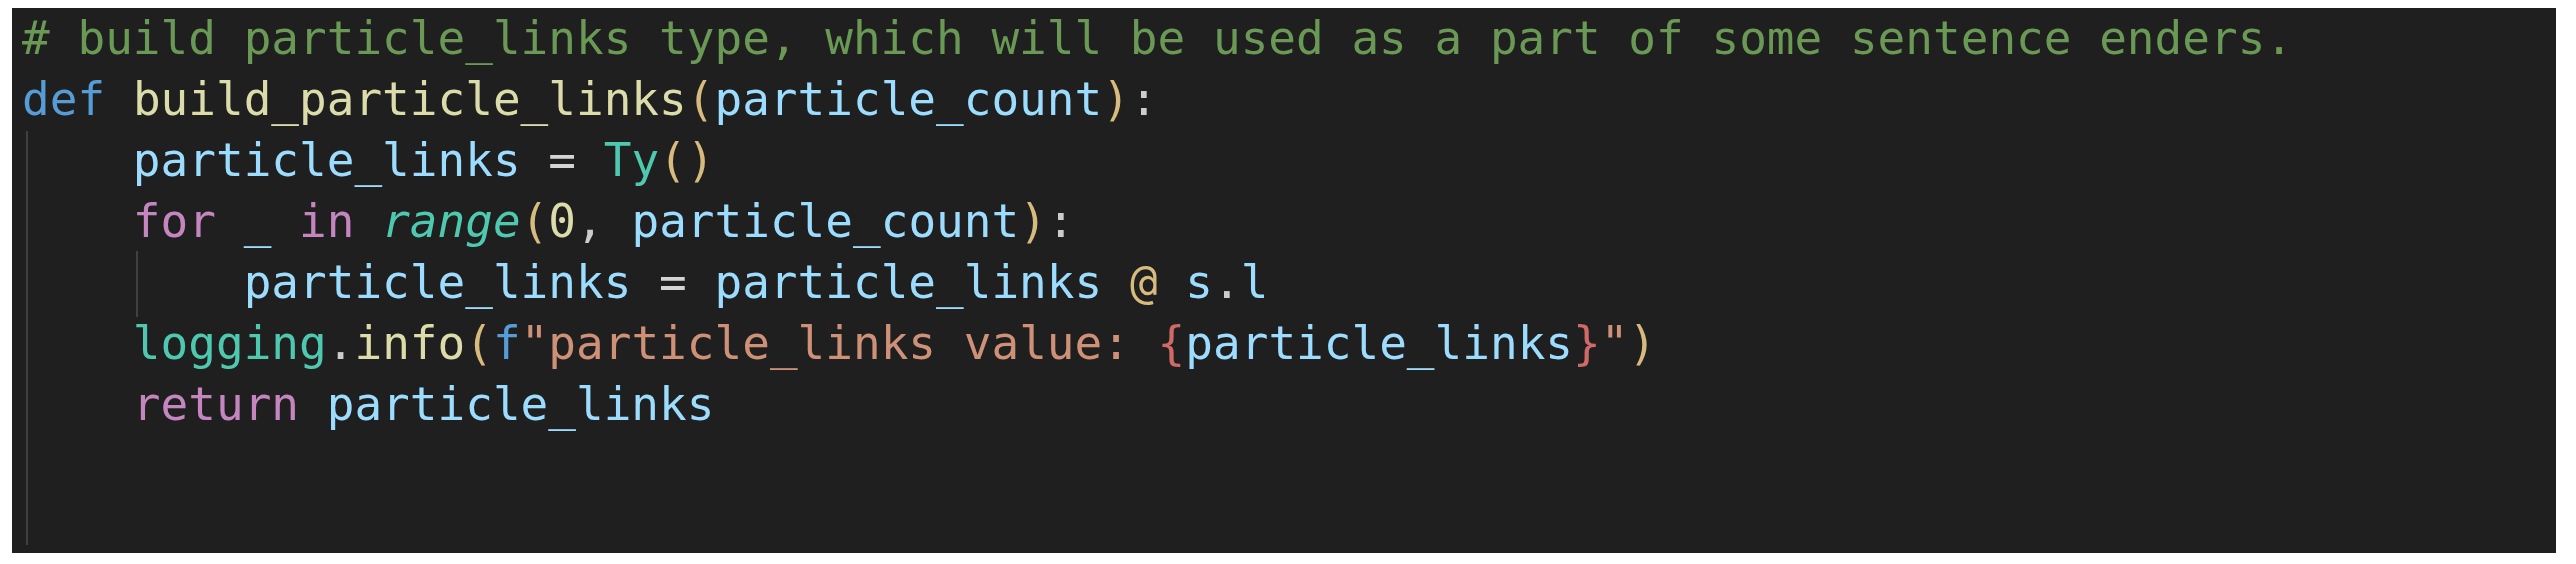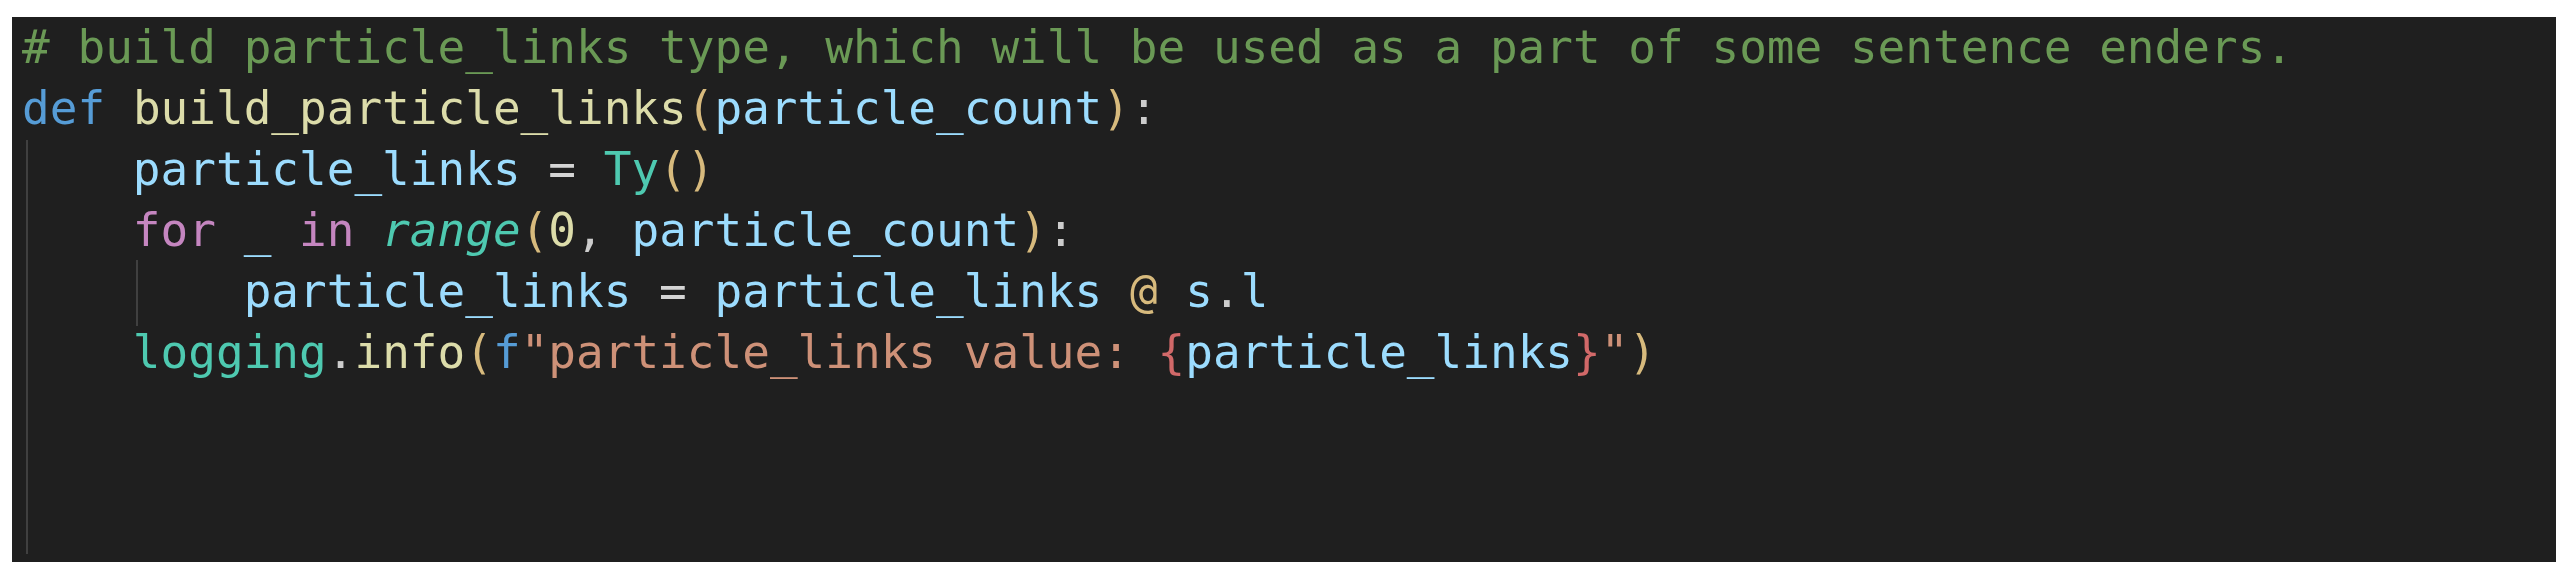--- a/index.html
+++ b/index.html
@@ -13,21 +13,20 @@
     overflow: hidden;
     font-family: "DejaVu Sans Mono", "Liberation Mono", monospace;
   }
 
   #page {
     position: relative;
     width: 2576px;
     height: 506px;
     background: #ffffff;
     box-sizing: border-box;
-    margin-top: 9px;
   }
 
   
   #editor {
     position: absolute;
     left: 12.4px;
     top: 7.6px;
     width: 2544px;
     height: 545px;
     background: #1f1f1f;
@@ -106,18 +105,19 @@
     <div class="indent-guide" id="guide-outer" style="background: rgb(64, 64, 64);"></div>
     <div class="indent-guide" id="guide-inner" style="background: rgb(64, 64, 64);"></div>
 
     <div id="code-area">
         <div class="code-line"><span class="ln-text"><span class="t-comment" style="color: rgb(106, 153, 85);"># build particle_links type, which will be used as a part of some sentence enders.</span></span></div>
         <div class="code-line"><span class="ln-text"><span class="t-keyword" style="color: rgb(86, 156, 214);">def</span><span class="t-plain"> </span><span class="t-func" style="color: rgb(220, 220, 170);">build_particle_links</span><span class="t-paren" style="color: rgb(215, 186, 125);">(</span><span class="t-param" style="color: rgb(156, 220, 254);">particle_count</span><span class="t-paren" style="color: rgb(215, 186, 125);">)</span><span class="t-punct">:</span></span></div>
         <div class="code-line"><span class="ln-text"><span class="t-plain">    </span><span class="t-var" style="color: rgb(156, 220, 254);">particle_links</span><span class="t-plain"> </span><span class="t-op" style="color: rgb(212, 212, 212);">=</span><span class="t-plain"> </span><span class="t-class" style="color: rgb(78, 201, 176);">Ty</span><span class="t-paren" style="color: rgb(215, 186, 125);">(</span><span class="t-paren" style="color: rgb(215, 186, 125);">)</span></span></div>
         <div class="code-line"><span class="ln-text"><span class="t-plain">    </span><span class="t-control" style="color: rgb(197, 134, 192);">for</span><span class="t-plain"> </span><span class="t-var" style="color: rgb(156, 220, 254);">_</span><span class="t-plain"> </span><span class="t-control" style="color: rgb(197, 134, 192);">in</span><span class="t-plain"> </span><span class="t-builtin" style="color: rgb(78, 201, 176);">range</span><span class="t-paren" style="color: rgb(215, 186, 125);">(</span><span class="t-num" style="color: rgb(220, 220, 170);">0</span><span class="t-punct">,</span><span class="t-plain"> </span><span class="t-var" style="color: rgb(156, 220, 254);">particle_count</span><span class="t-paren" style="color: rgb(215, 186, 125);">)</span><span class="t-punct">:</span></span></div>
         <div class="code-line"><span class="ln-text"><span class="t-plain">        </span><span class="t-var" style="color: rgb(156, 220, 254);">particle_links</span><span class="t-plain"> </span><span class="t-op" style="color: rgb(212, 212, 212);">=</span><span class="t-plain"> </span><span class="t-var" style="color: rgb(156, 220, 254);">particle_links</span><span class="t-plain"> </span><span class="t-at" style="color: rgb(215, 186, 125);">@</span><span class="t-plain"> </span><span class="t-var" style="color: rgb(156, 220, 254);">s</span><span class="t-punct">.</span><span class="t-var" style="color: rgb(156, 220, 254);">l</span></span></div>
         <div class="code-line"><span class="ln-text"><span class="t-plain">    </span><span class="t-class" style="color: rgb(78, 201, 176);">logging</span><span class="t-punct">.</span><span class="t-func" style="color: rgb(220, 220, 170);">info</span><span class="t-paren" style="color: rgb(215, 186, 125);">(</span><span class="t-keyword" style="color: rgb(86, 156, 214);">f</span><span class="t-string" style="color: rgb(206, 145, 120);">"</span><span class="t-string" style="color: rgb(206, 145, 120);">particle_links value: </span><span class="t-fbrace" style="color: rgb(209, 105, 105);">{</span><span class="t-var" style="color: rgb(156, 220, 254);">particle_links</span><span class="t-fbrace" style="color: rgb(209, 105, 105);">}</span><span class="t-string" style="color: rgb(206, 145, 120);">"</span><span class="t-paren" style="color: rgb(215, 186, 125);">)</span></span></div>
+        <div class="code-line"><span class="ln-text"><span class="t-plain">    </span><span class="t-control" style="color: rgb(197, 134, 192);">return</span><span class="t-plain"> </span><span class="t-var" style="color: rgb(156, 220, 254);">particle_links</span></span></div>
       </div>
 
   </div>
 
 </div>
 
 
 </body></html>

